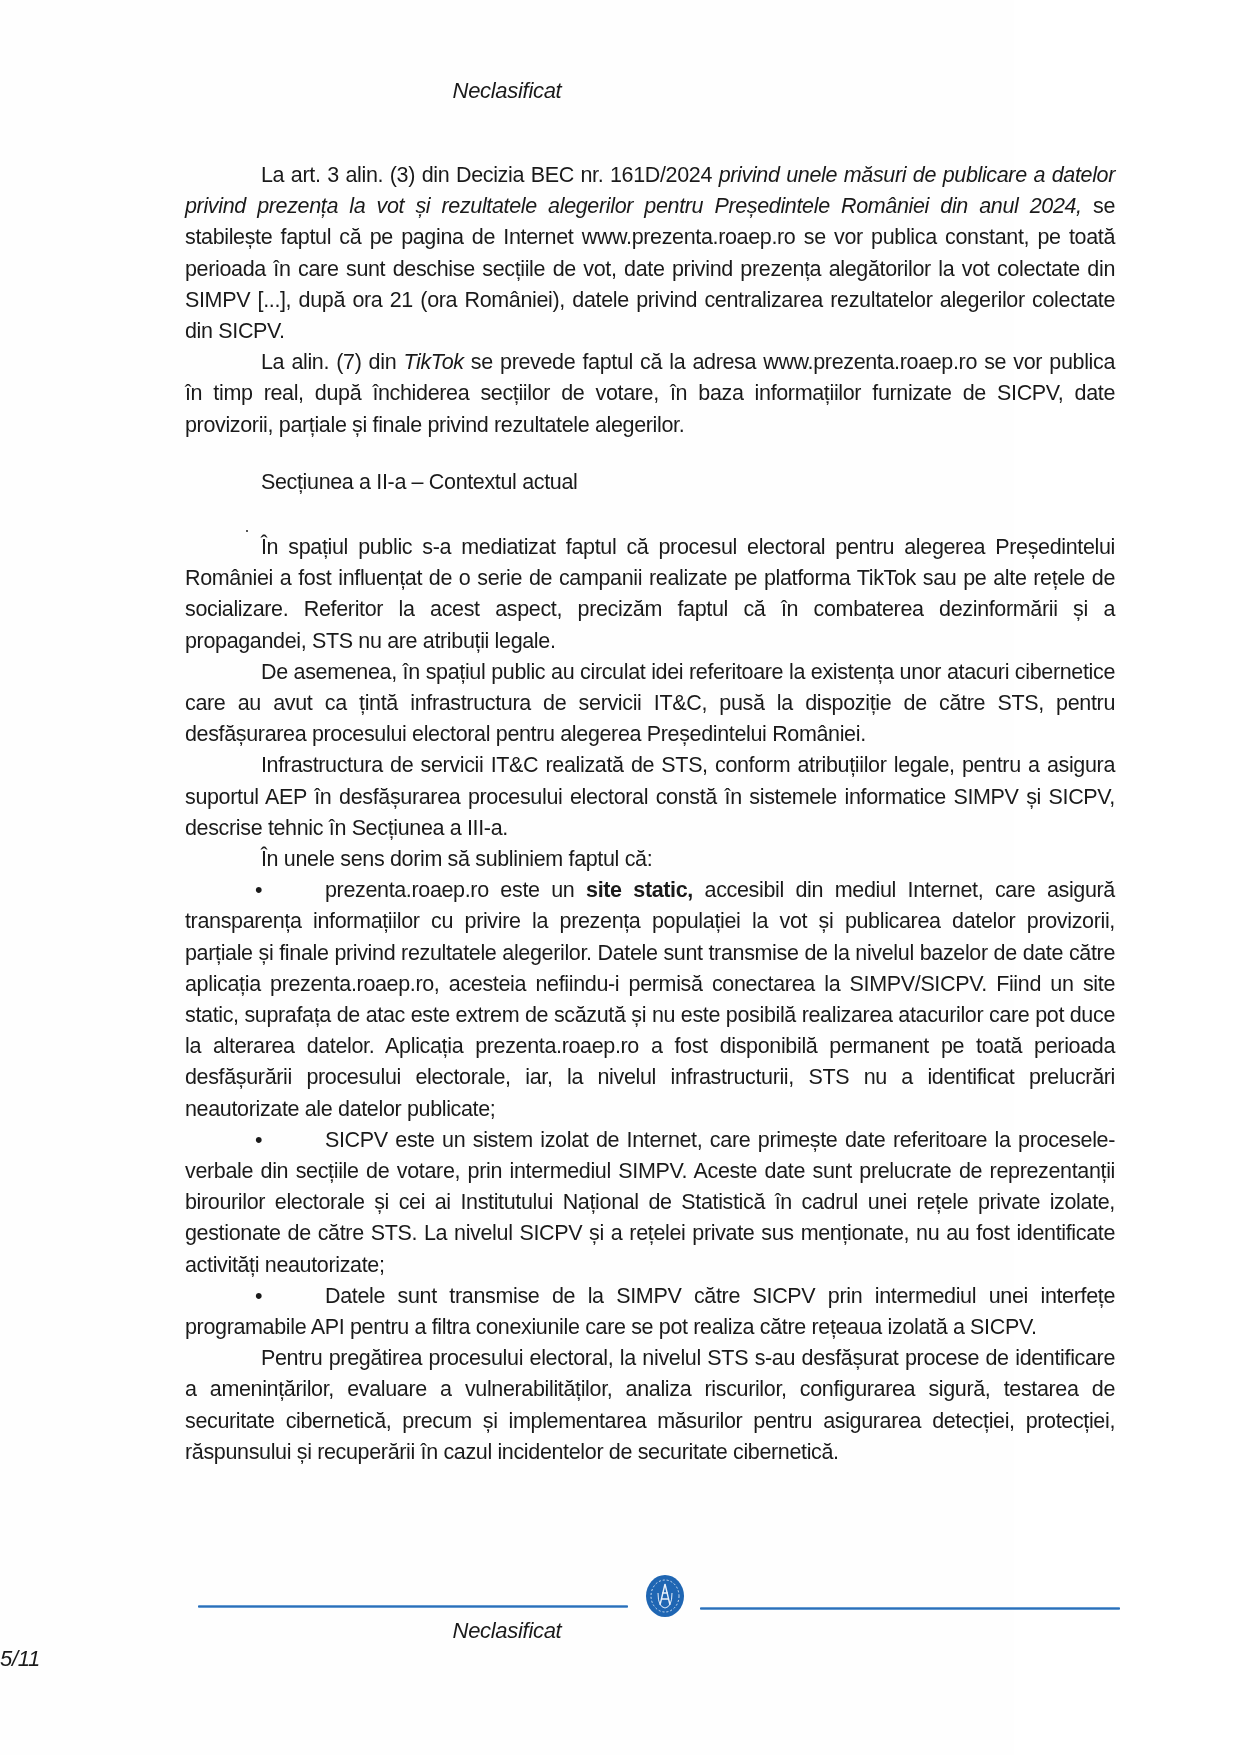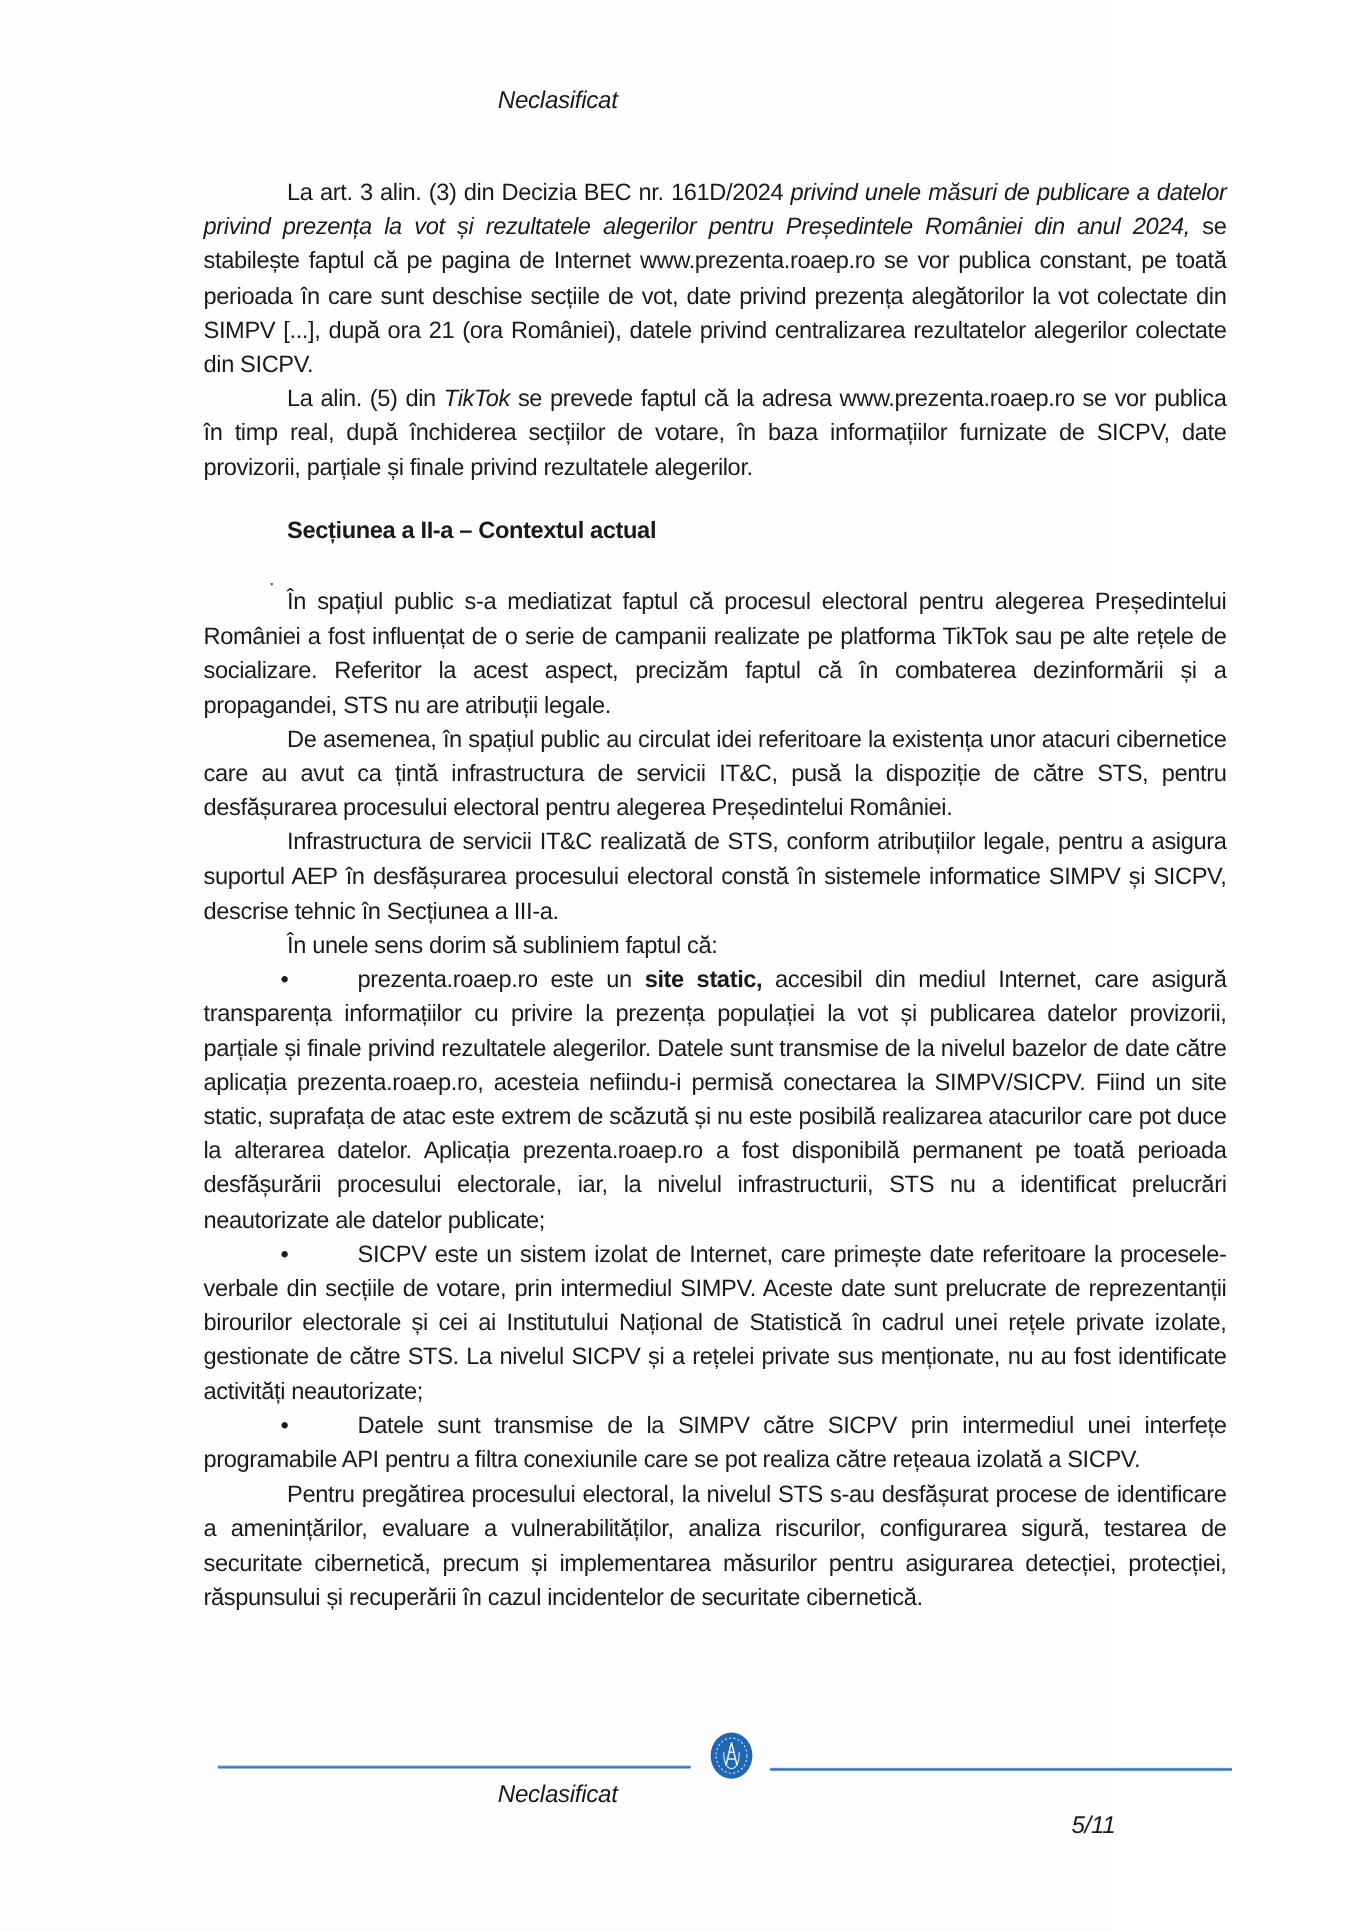--- a/index.html
+++ b/index.html
@@ -49,21 +49,21 @@
     .bullet-dot {
       display: inline-block;
       width: 70px;
       text-indent: 0;
     }
     .block1 { top: 132px; margin-top: 28px; }
     .section-title {
       position: absolute;
       top: 470px;
       left: 261px;
-      font-weight: bold;
+      font-weight: normal;
       font-size: 21.5px;
       letter-spacing: -0.35px;
     }
     .block2 { top: 532px; }
     .stray-dot {
       position: absolute;
       left: 246px;
       top: 530px;
       width: 2px; height: 2px;
       background: #555;
@@ -90,38 +90,38 @@
       left: 0; right: 0;
       text-align: center;
       font-style: italic;
       font-size: 22px;
       letter-spacing: -0.3px;
     }
     .footer-page {
       position: absolute;
       top: 1646px;
       left: 0; right: 0;
-      text-align: right;
+      text-align: left;
       font-style: italic;
       font-size: 22px;
       letter-spacing: -0.3px;
     }
     i { font-style: italic; }
     b { font-weight: bold; }
   </style>
 </head>
 <body>
 
 <div class="page">
 
   <div class="header">Neclasificat</div>
 
   <div class="body-text block1">
     <p><span>La art. 3 alin. (3) din Decizia BEC nr. 161D/2024 </span><i>privind unele măsuri de publicare a datelor privind prezența la vot și rezultatele alegerilor pentru Președintele României din anul 2024,</i><span> se stabilește faptul că pe pagina de Internet www.prezenta.roaep.ro se vor publica constant, pe toată perioada în care sunt deschise secțiile de vot, date privind prezența alegătorilor la vot colectate din SIMPV [...], după ora 21 (ora României), datele privind centralizarea rezultatelor alegerilor colectate din SICPV.</span></p>
-    <p><span>La alin. (5) din </span><i>TikTok</i><span> se prevede faptul că la adresa www.prezenta.roaep.ro se vor publica în timp real, după închiderea secțiilor de votare, în baza informațiilor furnizate de SICPV, date provizorii, parțiale și finale privind rezultatele alegerilor.</span></p>
+    <p><span>La alin. (7) din </span><i>TikTok</i><span> se prevede faptul că la adresa www.prezenta.roaep.ro se vor publica în timp real, după închiderea secțiilor de votare, în baza informațiilor furnizate de SICPV, date provizorii, parțiale și finale privind rezultatele alegerilor.</span></p>
   </div>
 
   <div class="section-title">Secțiunea a II-a – Contextul actual</div>
 
   <div class="stray-dot"></div>
 
   <div class="body-text block2">
     <p>În spațiul public s-a mediatizat faptul că procesul electoral pentru alegerea Președintelui României a fost influențat de o serie de campanii realizate pe platforma TikTok sau pe alte rețele de socializare. Referitor la acest aspect, precizăm faptul că în combaterea dezinformării și a propagandei, STS nu are atribuții legale.</p>
     <p>De asemenea, în spațiul public au circulat idei referitoare la existența unor atacuri cibernetice care au avut ca țintă infrastructura de servicii IT&amp;C, pusă la dispoziție de către STS, pentru desfășurarea procesului electoral pentru alegerea Președintelui României.</p>
     <p>Infrastructura de servicii IT&amp;C realizată de STS, conform atribuțiilor legale, pentru a asigura suportul AEP în desfășurarea procesului electoral constă în sistemele informatice SIMPV și SICPV, descrise tehnic în Secțiunea a III-a.</p>

